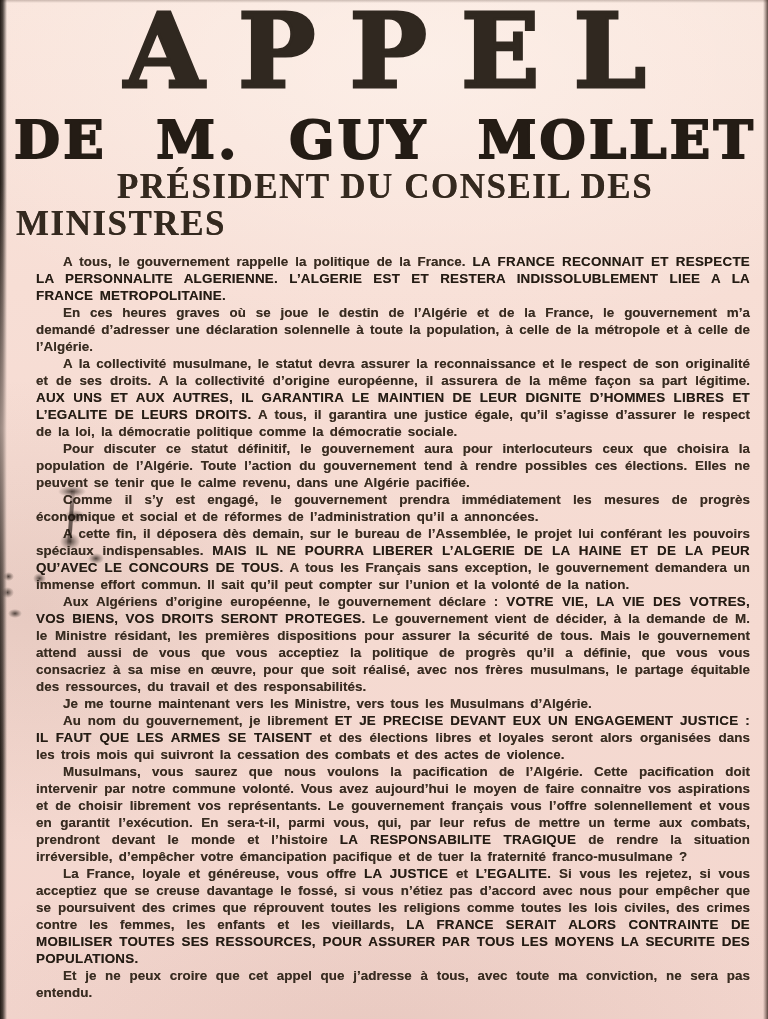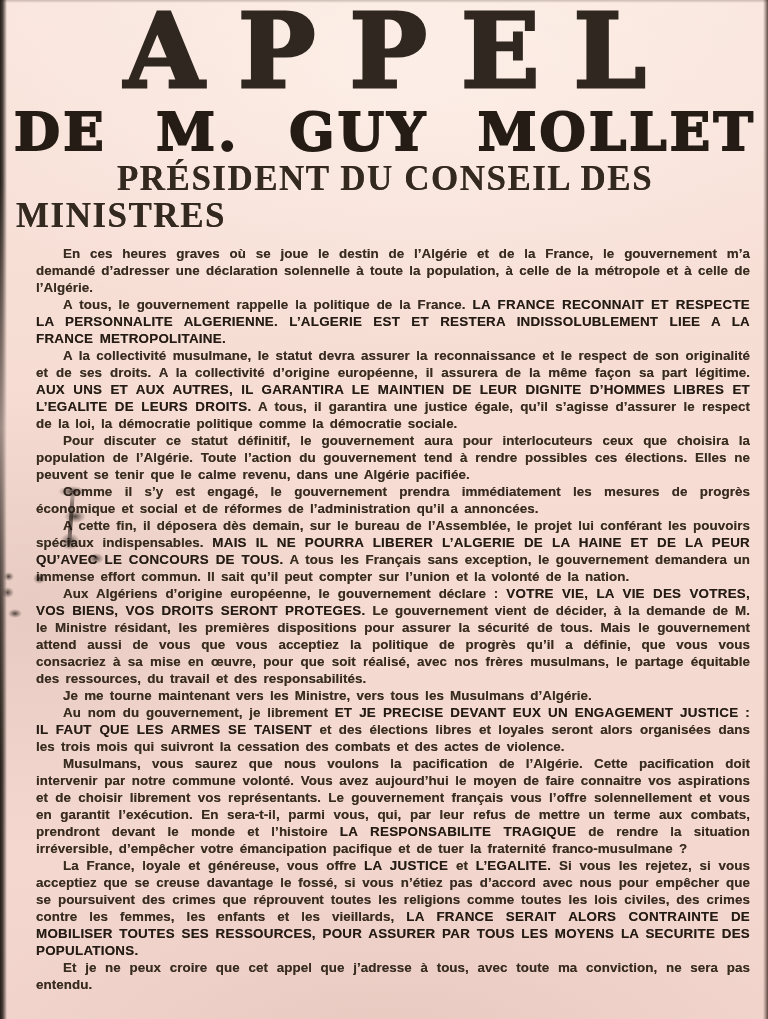--- a/index.html
+++ b/index.html
@@ -56,21 +56,21 @@
     color: #2d241c;
     -webkit-text-stroke: 3px #2d241c;
     text-shadow: 0 0 1px rgba(45,36,28,0.7);
     filter: contrast(0.96);
   }
   .title-mollet {
     font-family: "DejaVu Serif", serif;
     font-weight: bold;
     font-size: 53px;
     line-height: 1.0;
-    margin-top: 6px;
+    margin-top: 14px;
     text-align: center;
     text-align-last: justify;
     letter-spacing: 0.06em;
     color: #241c15;
     -webkit-text-stroke: 2px #241c15;
     text-shadow: 0 0 1px rgba(36,28,21,0.65);
     padding: 0 2px;
   }
   .title-president {
     font-family: "Liberation Serif", serif;
@@ -120,22 +120,22 @@
 
 <div class="sheet">
 
   <div class="masthead">
     <div class="title-appel">APPEL</div>
     <div class="title-mollet">DE M. GUY MOLLET</div>
     <div class="title-president">PRÉSIDENT DU CONSEIL DES MINISTRES</div>
   </div>
 
   <div class="doc-body">
+      <p><span>A tous, le gouvernement rappelle la politique de la France. </span><span class="caps">LA FRANCE RECONNAIT ET RESPECTE LA PERSONNALITE ALGERIENNE. L’ALGERIE EST ET RESTERA INDISSOLUBLEMENT LIEE A LA FRANCE METROPOLITAINE.</span></p>
       <p><span>En ces heures graves où se joue le destin de l’Algérie et de la France, le gouvernement m’a demandé d’adresser une déclaration solennelle à toute la population, à celle de la métropole et à celle de l’Algérie.</span></p>
-      <p><span>A tous, le gouvernement rappelle la politique de la France. </span><span class="caps">LA FRANCE RECONNAIT ET RESPECTE LA PERSONNALITE ALGERIENNE. L’ALGERIE EST ET RESTERA INDISSOLUBLEMENT LIEE A LA FRANCE METROPOLITAINE.</span></p>
       <p><span>A la collectivité musulmane, le statut devra assurer la reconnaissance et le respect de son originalité et de ses droits. A la collectivité d’origine européenne, il assurera de la même façon sa part légitime. </span><span class="caps">AUX UNS ET AUX AUTRES, IL GARANTIRA LE MAINTIEN DE LEUR DIGNITE D’HOMMES LIBRES ET L’EGALITE DE LEURS DROITS.</span><span> A tous, il garantira une justice égale, qu’il s’agisse d’assurer le respect de la loi, la démocratie politique comme la démocratie sociale.</span></p>
       <p><span>Pour discuter ce statut définitif, le gouvernement aura pour interlocuteurs ceux que choisira la population de l’Algérie. Toute l’action du gouvernement tend à rendre possibles ces élections. Elles ne peuvent se tenir que le calme revenu, dans une Algérie pacifiée.</span></p>
       <p><span>Comme il s’y est engagé, le gouvernement prendra immédiatement les mesures de progrès économique et social et de réformes de l’administration qu’il a annoncées.</span></p>
       <p><span>A cette fin, il déposera dès demain, sur le bureau de l’Assemblée, le projet lui conférant les pouvoirs spéciaux indispensables. </span><span class="caps">MAIS IL NE POURRA LIBERER L’ALGERIE DE LA HAINE ET DE LA PEUR QU’AVEC LE CONCOURS DE TOUS.</span><span> A tous les Français sans exception, le gouvernement demandera un immense effort commun. Il sait qu’il peut compter sur l’union et la volonté de la nation.</span></p>
       <p><span>Aux Algériens d’origine européenne, le gouvernement déclare : </span><span class="caps">VOTRE VIE, LA VIE DES VOTRES, VOS BIENS, VOS DROITS SERONT PROTEGES.</span><span> Le gouvernement vient de décider, à la demande de M. le Ministre résidant, les premières dispositions pour assurer la sécurité de tous. Mais le gouvernement attend aussi de vous que vous acceptiez la politique de progrès qu’il a définie, que vous vous consacriez à sa mise en œuvre, pour que soit réalisé, avec nos frères musulmans, le partage équitable des ressources, du travail et des responsabilités.</span></p>
       <p><span>Je me tourne maintenant vers les Ministre, vers tous les Musulmans d’Algérie.</span></p>
       <p><span>Au nom du gouvernement, je librement </span><span class="caps">ET JE PRECISE DEVANT EUX UN ENGAGEMENT JUSTICE : IL FAUT QUE LES ARMES SE TAISENT</span><span> et des élections libres et loyales seront alors organisées dans les trois mois qui suivront la cessation des combats et des actes de violence.</span></p>
       <p><span>Musulmans, vous saurez que nous voulons la pacification de l’Algérie. Cette pacification doit intervenir par notre commune volonté. Vous avez aujourd’hui le moyen de faire connaitre vos aspirations et de choisir librement vos représentants. Le gouvernement français vous l’offre solennellement et vous en garantit l’exécution. En sera-t-il, parmi vous, qui, par leur refus de mettre un terme aux combats, prendront devant le monde et l’histoire </span><span class="caps">LA RESPONSABILITE TRAGIQUE</span><span> de rendre la situation irréversible, d’empêcher votre émancipation pacifique et de tuer la fraternité franco-musulmane ?</span></p>
       <p><span>La France, loyale et généreuse, vous offre </span><span class="caps">LA JUSTICE</span><span> et </span><span class="caps">L’EGALITE.</span><span> Si vous les rejetez, si vous acceptiez que se creuse davantage le fossé, si vous n’étiez pas d’accord avec nous pour empêcher que se poursuivent des crimes que réprouvent toutes les religions comme toutes les lois civiles, des crimes contre les femmes, les enfants et les vieillards, </span><span class="caps">LA FRANCE SERAIT ALORS CONTRAINTE DE MOBILISER TOUTES SES RESSOURCES, POUR ASSURER PAR TOUS LES MOYENS LA SECURITE DES POPULATIONS.</span></p>
       <p><span>Et je ne peux croire que cet appel que j’adresse à tous, avec toute ma conviction, ne sera pas entendu.</span></p>

